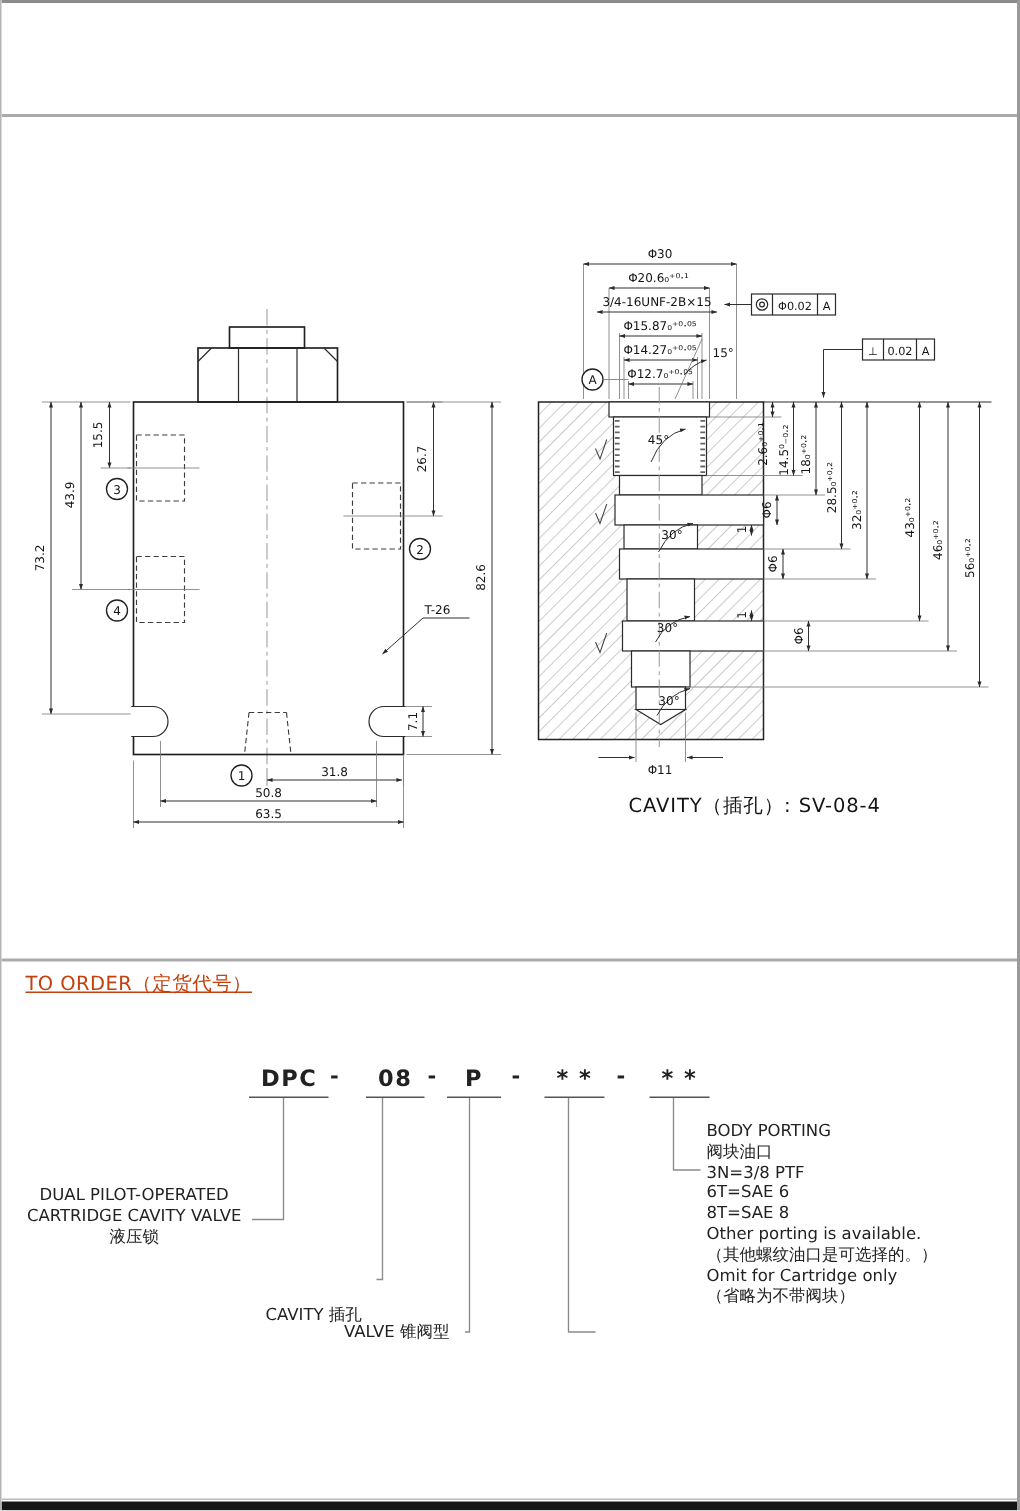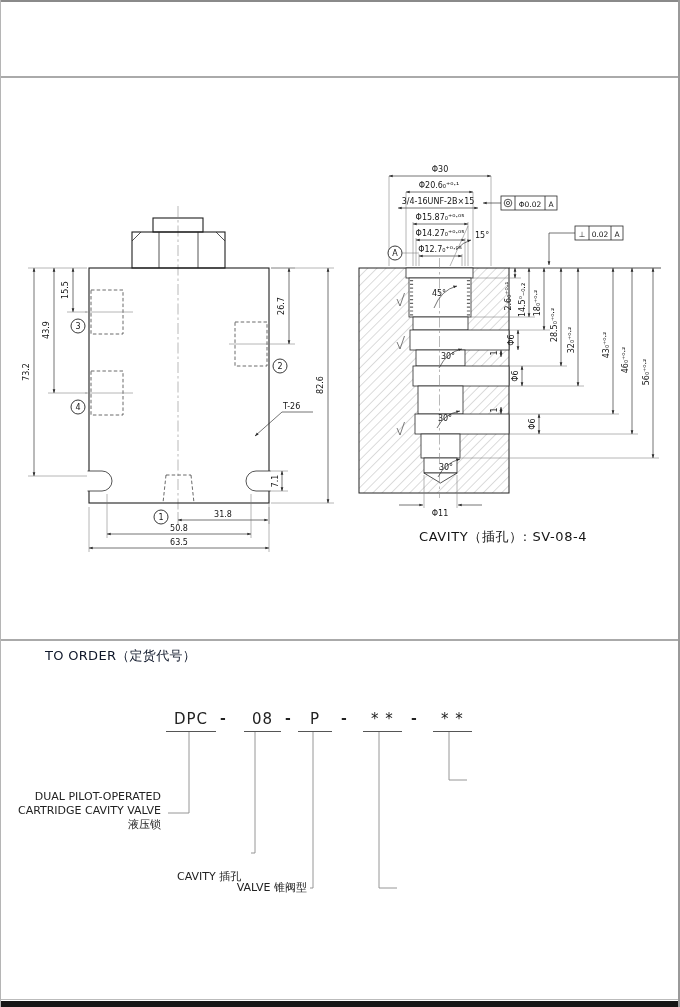--- a/index.html
+++ b/index.html
@@ -24,26 +24,26 @@
   .hid {stroke:#3a3a3a;stroke-width:.75;fill:none;stroke-dasharray:3.5,2.2;}
   .cl  {stroke:#8a8a8a;stroke-width:.6;fill:none;stroke-dasharray:11,3,2.5,3;}
   .thr {stroke:#666;stroke-width:3.2;stroke-dasharray:1.2,2.6;fill:none;}
   .chk {stroke:#444;stroke-width:.7;fill:none;}
   .pc  {fill:#fff;stroke:#222;stroke-width:.9;}
   .t8 {font-family:"DejaVu Sans",sans-serif;font-size:8px;fill:#141414;}
   .t7 {font-family:"DejaVu Sans",sans-serif;font-size:7.5px;fill:#141414;}
   .cap{font-family:"DejaVu Sans",sans-serif;font-size:13px;fill:#141414;letter-spacing:.6px;}
 
   
-  .order-title{position:absolute;left:44px;top:647px;font-size:13px;color:#0f172a;letter-spacing:.3px;}
-  .code-item{position:absolute;top:710px;font-size:15px;font-weight:400;color:#222;
+  .order-title{position:absolute;left:16px;top:647px;font-size:13px;color:#c2410c;letter-spacing:.3px;text-decoration:underline;}
+  .code-item{position:absolute;top:710px;font-size:15px;font-weight:700;color:#222;
              border-bottom:1.2px solid #555;padding:0 8px 3px;letter-spacing:1px;}
   .code-sep{position:absolute;top:710px;font-size:14px;font-weight:600;color:#222;}
   .lbl{position:absolute;font-size:11px;color:#222;line-height:13.8px;white-space:nowrap;}
-  .lbl.r{text-align:right;}
+  .lbl.r{text-align:center;}
 </style>
 </head>
 <body>
 
 <div class="page">
 
   <div class="rule top"></div>
   <div class="rule header"></div>
   <div class="rule mid"></div>
   <div class="bottomline"></div>
@@ -309,14 +309,25 @@
     <div>DUAL PILOT-OPERATED</div>
     <div>CARTRIDGE CAVITY VALVE</div>
     <div>液压锁</div>
   </div>
 
   <div class="lbl" style="left:176px;top:870px">CAVITY  插孔</div>
 
   <div class="lbl r" style="left:221px;top:881px;width:85px">VALVE  锥阀型</div>
 
 
+  <div class="lbl" style="left:470px;top:747px">
+    <div>BODY PORTING</div>
+    <div>阀块油口</div>
+    <div>3N=3/8 PTF</div>
+    <div>6T=SAE  6</div>
+    <div>8T=SAE  8</div>
+    <div>Other porting is available.</div>
+    <div>（其他螺纹油口是可选择的。）</div>
+    <div>Omit for Cartridge only</div>
+    <div>（省略为不带阀块）</div>
+  </div>
 
 </div>
 
 </body></html>

